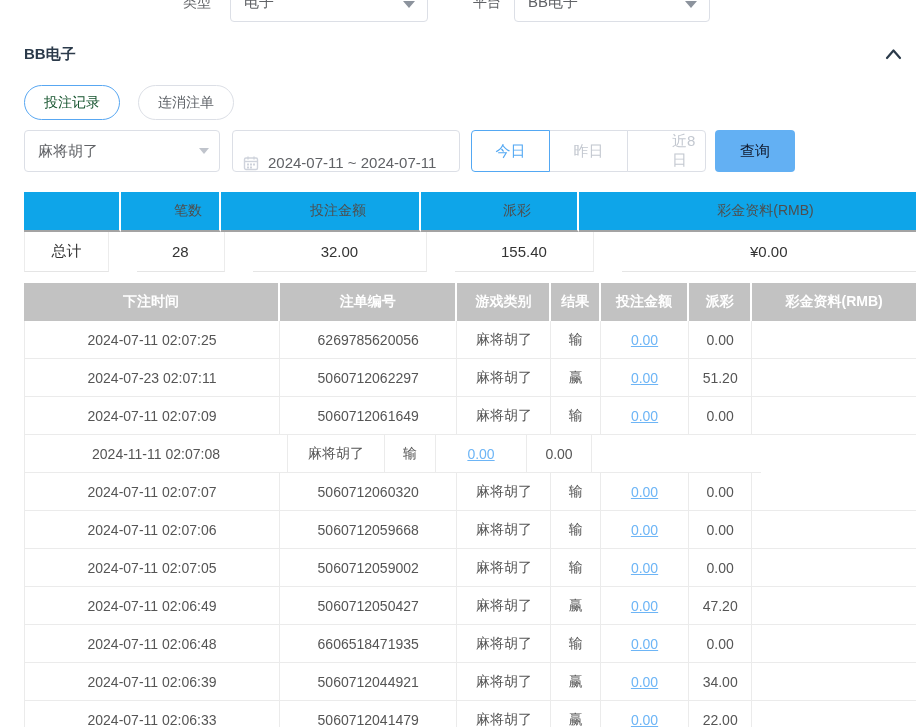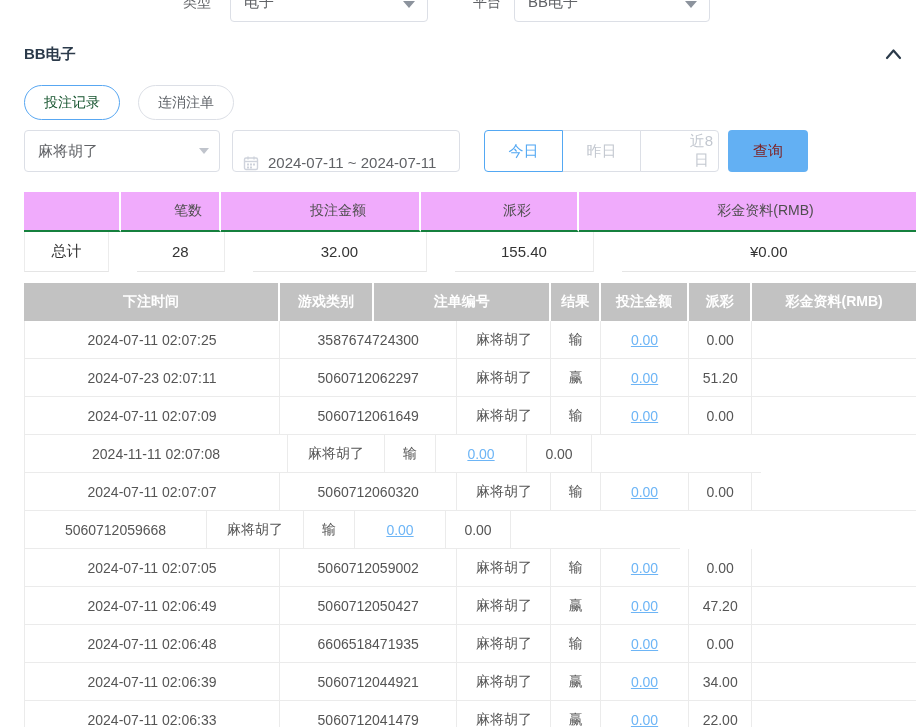--- a/index.html
+++ b/index.html
@@ -58,43 +58,43 @@
   .caret-light {
     position: absolute; right: 10px; top: 50%; margin-top: -3px;
     width: 0; height: 0; border-left: 5px solid transparent;
     border-right: 5px solid transparent; border-top: 6px solid #c0c4cc;
   }
   .date-picker {
     margin-left: 12px; width: 228px; border: 1px solid #dcdfe6; border-radius: 4px;
     display: flex; align-items: flex-end; padding: 0 10px; gap: 9px;
     font-size: 15px; color: #606266; cursor: pointer; background: #fff;
   }
-  .quick-group { margin-left: 24px; display: flex; text-align: center; }
+  .quick-group { margin-left: 11px; display: flex; }
   .qb {
     width: 79px; border: 1px solid #dcdfe6; background: #fff;
     display: flex; align-items: center; justify-content: center;
     font-size: 15px; color: #c3c8d0; cursor: pointer; margin-left: -1px;
   }
   .qb:first-child { margin-left: 0; border-radius: 4px 0 0 4px; }
   .qb:last-child { border-radius: 0 4px 4px 0; padding-left: 44px; }
   .qb.active { border-color: #53a8f3; color: #53a8f3; position: relative; z-index: 1; }
   .search-btn {
     margin-left: 9px; width: 80px; border: none; border-radius: 4px;
-    background: #63b0f3; color: #7f1d1d; font-size: 15px;
+    background: #63b0f3; color: #0f172a; font-size: 15px;
     display: flex; align-items: center; justify-content: center; cursor: pointer;
     font-family: inherit;
   }
 
   
   .summary { position: absolute; top: 192px; left: 24px; width: 892px; }
   .sum-head { display: flex; }
   .sum-head .c {
-    background: #f0abfc; height: 40px; font-size: 14px; color: #4e4e4e;
-    display: flex; align-items: center; justify-content: center;
-    border-right: 2px solid #fff; border-bottom: 2px solid #15803d; padding-left: 36px;
+    background: #0ea5e9; height: 40px; font-size: 14px; color: #4e4e4e;
+    display: flex; align-items: center; justify-content: center;
+    border-right: 2px solid #fff; border-bottom: 2px solid #a3a3a3; padding-left: 36px;
   }
   .sum-head .c:last-child { border-right: none; }
   .sum-body { display: flex; gap: 28px; }
   .sum-body .c {
     height: 40px; background: #fff; font-size: 15px; color: #333;
     display: flex; align-items: center; justify-content: center;
     border-right: 1px solid #ececec; border-bottom: 1px solid #e5e5e5;
   }
   .sum-body .c:first-child { border-left: 1px solid #ececec; }
   .sum-body .c:last-child { border-right: none; }
@@ -192,32 +192,32 @@
     <div class="c sw2">28</div>
     <div class="c sw3">32.00</div>
     <div class="c sw4">155.40</div>
     <div class="c sw5">¥0.00</div>
   </div>
 </div>
 
 <div class="bet-table">
   <div class="bt-head">
     <div class="c w1">下注时间</div>
+    <div class="c w2">注单编号</div>
     <div class="c w3">游戏类别</div>
-    <div class="c w2">注单编号</div>
     <div class="c w4">结果</div>
     <div class="c w5">投注金额</div>
     <div class="c w6">派彩</div>
     <div class="c w7">彩金资料(RMB)</div>
   </div>
   <div class="bt-body">
 
       <div class="bt-row">
         <div class="c w1">2024-07-11 02:07:25</div>
-        <div class="c w2">3587674724300</div>
+        <div class="c w2">6269785620056</div>
         <div class="c w3">麻将胡了</div>
         <div class="c w4">输</div>
         <div class="c w5">
           <a class="bet-link">0.00</a>
         </div>
         <div class="c w6">0.00</div>
         <div class="c w7"></div>
       </div>
 
       <div class="bt-row">
@@ -261,20 +261,21 @@
         <div class="c w3">麻将胡了</div>
         <div class="c w4">输</div>
         <div class="c w5">
           <a class="bet-link">0.00</a>
         </div>
         <div class="c w6">0.00</div>
         <div class="c w7"></div>
       </div>
 
       <div class="bt-row">
+        <div class="c w1">2024-07-11 02:07:06</div>
         <div class="c w2">5060712059668</div>
         <div class="c w3">麻将胡了</div>
         <div class="c w4">输</div>
         <div class="c w5">
           <a class="bet-link">0.00</a>
         </div>
         <div class="c w6">0.00</div>
         <div class="c w7"></div>
       </div>
 

